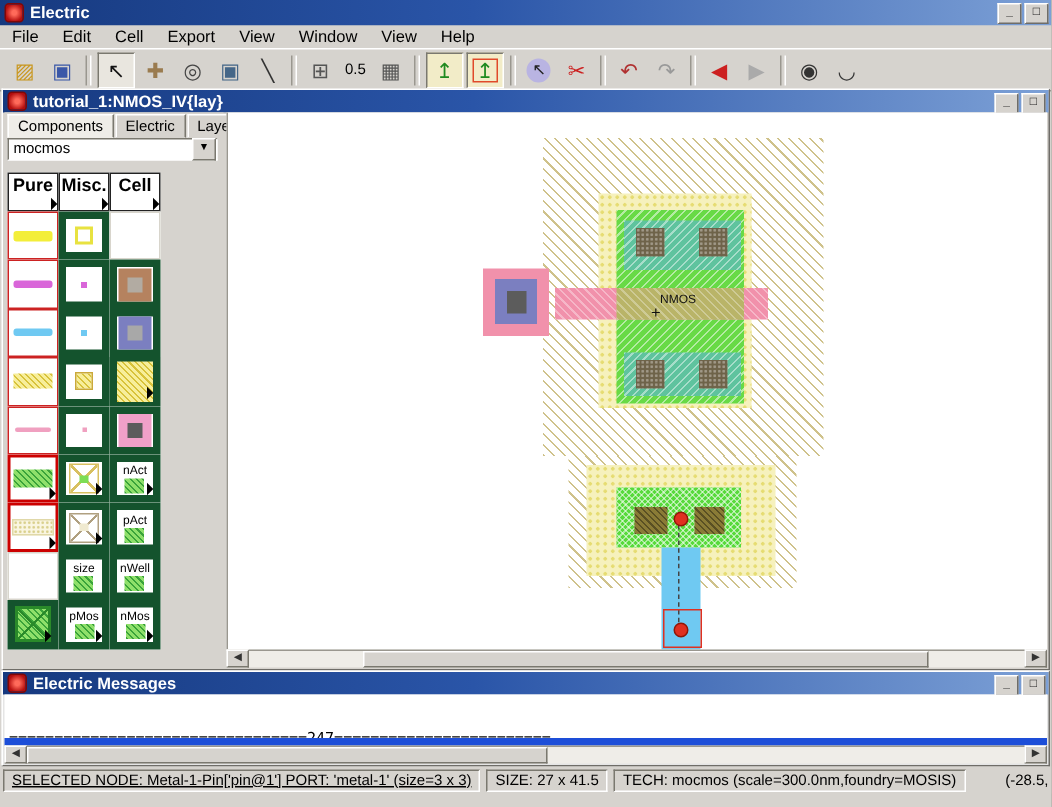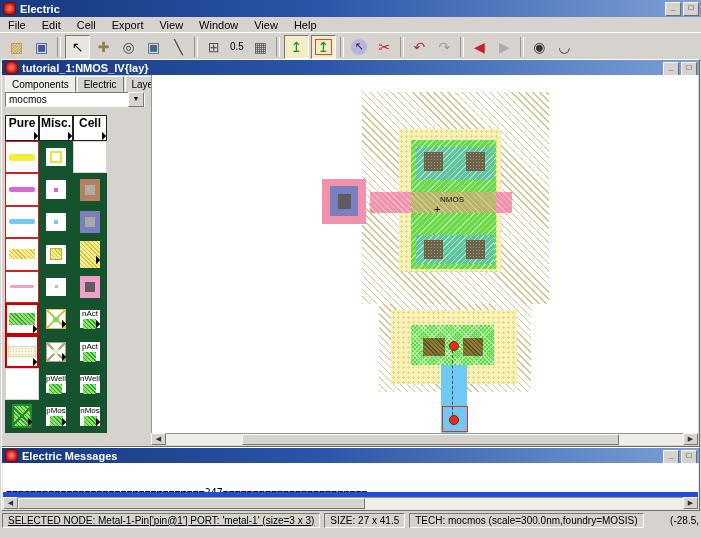--- a/index.html
+++ b/index.html
@@ -45,21 +45,21 @@
   .combo .cval{flex:1;padding-left:3px;font-size:10px;}
   .combo .cbtn{width:14px;height:13px;background:#d6d3ce;border:1px solid;
      border-color:#fff #7a786f #7a786f #fff;font-size:7px;text-align:center;line-height:12px;}
   .pgrid{position:absolute;top:40px;left:2px;display:grid;grid-template-columns:repeat(3,34px);
      grid-template-rows:26px repeat(9,32.4px);background:#fff;}
   .phead{display:flex;align-items:flex-start;justify-content:center;font-weight:bold;font-size:12px;
      border:1px solid #222;position:relative;box-sizing:border-box;background:#fff;}
   .pcell{position:relative;display:flex;align-items:center;justify-content:center;
      box-sizing:border-box;background:#fff;}
   .b-red{border:1px solid #cc2222;} .b-redthick{border:2px solid #cc0000;}
-  .b-blue{border:7px solid #14532d;} .b-none{border:1px solid #d8d5cc;}
+  .b-blue{border:5px solid #14532d;} .b-none{border:1px solid #d8d5cc;}
   .arr{position:absolute;right:1px;bottom:1px;width:0;height:0;
      border-left:6px solid transparent;border-bottom:6px solid #000;transform:rotate(-45deg);}
   .pbar{border-radius:2px;}
   .blob{display:flex;flex-direction:column;align-items:center;gap:1px;font-size:8px;}
   .blobsq{width:13px;height:10px;}
   .g-hatch{background:repeating-linear-gradient(45deg,#3aa33a 0 1px,#8fe06a 1px 3px);}
   .y-hatch{background:repeating-linear-gradient(45deg,#d8c23a 0 1px,#f7ee9a 1px 3px);}
   .dotpat{background:radial-gradient(#d8cf8a .7px,transparent 1px) 0 0/3px 3px,#faf6e2;}
   .xbox{position:relative;}
   .xline{position:absolute;inset:0;background:
@@ -303,21 +303,21 @@
             </div>
             <div class="pcell b-blue">
               <span class="blob">
                 <span>pAct</span>
                 <span class="blobsq g-hatch"></span>
               </span>
             </div>
             <div class="pcell b-none"></div>
             <div class="pcell b-blue">
               <span class="blob">
-                <span>pWell</span>
+                <span>size</span>
                 <span class="blobsq g-hatch"></span>
               </span>
             </div>
             <div class="pcell b-blue">
               <span class="blob">
                 <span>nWell</span>
                 <span class="blobsq g-hatch"></span>
               </span>
             </div>
             <div class="pcell b-blue">

